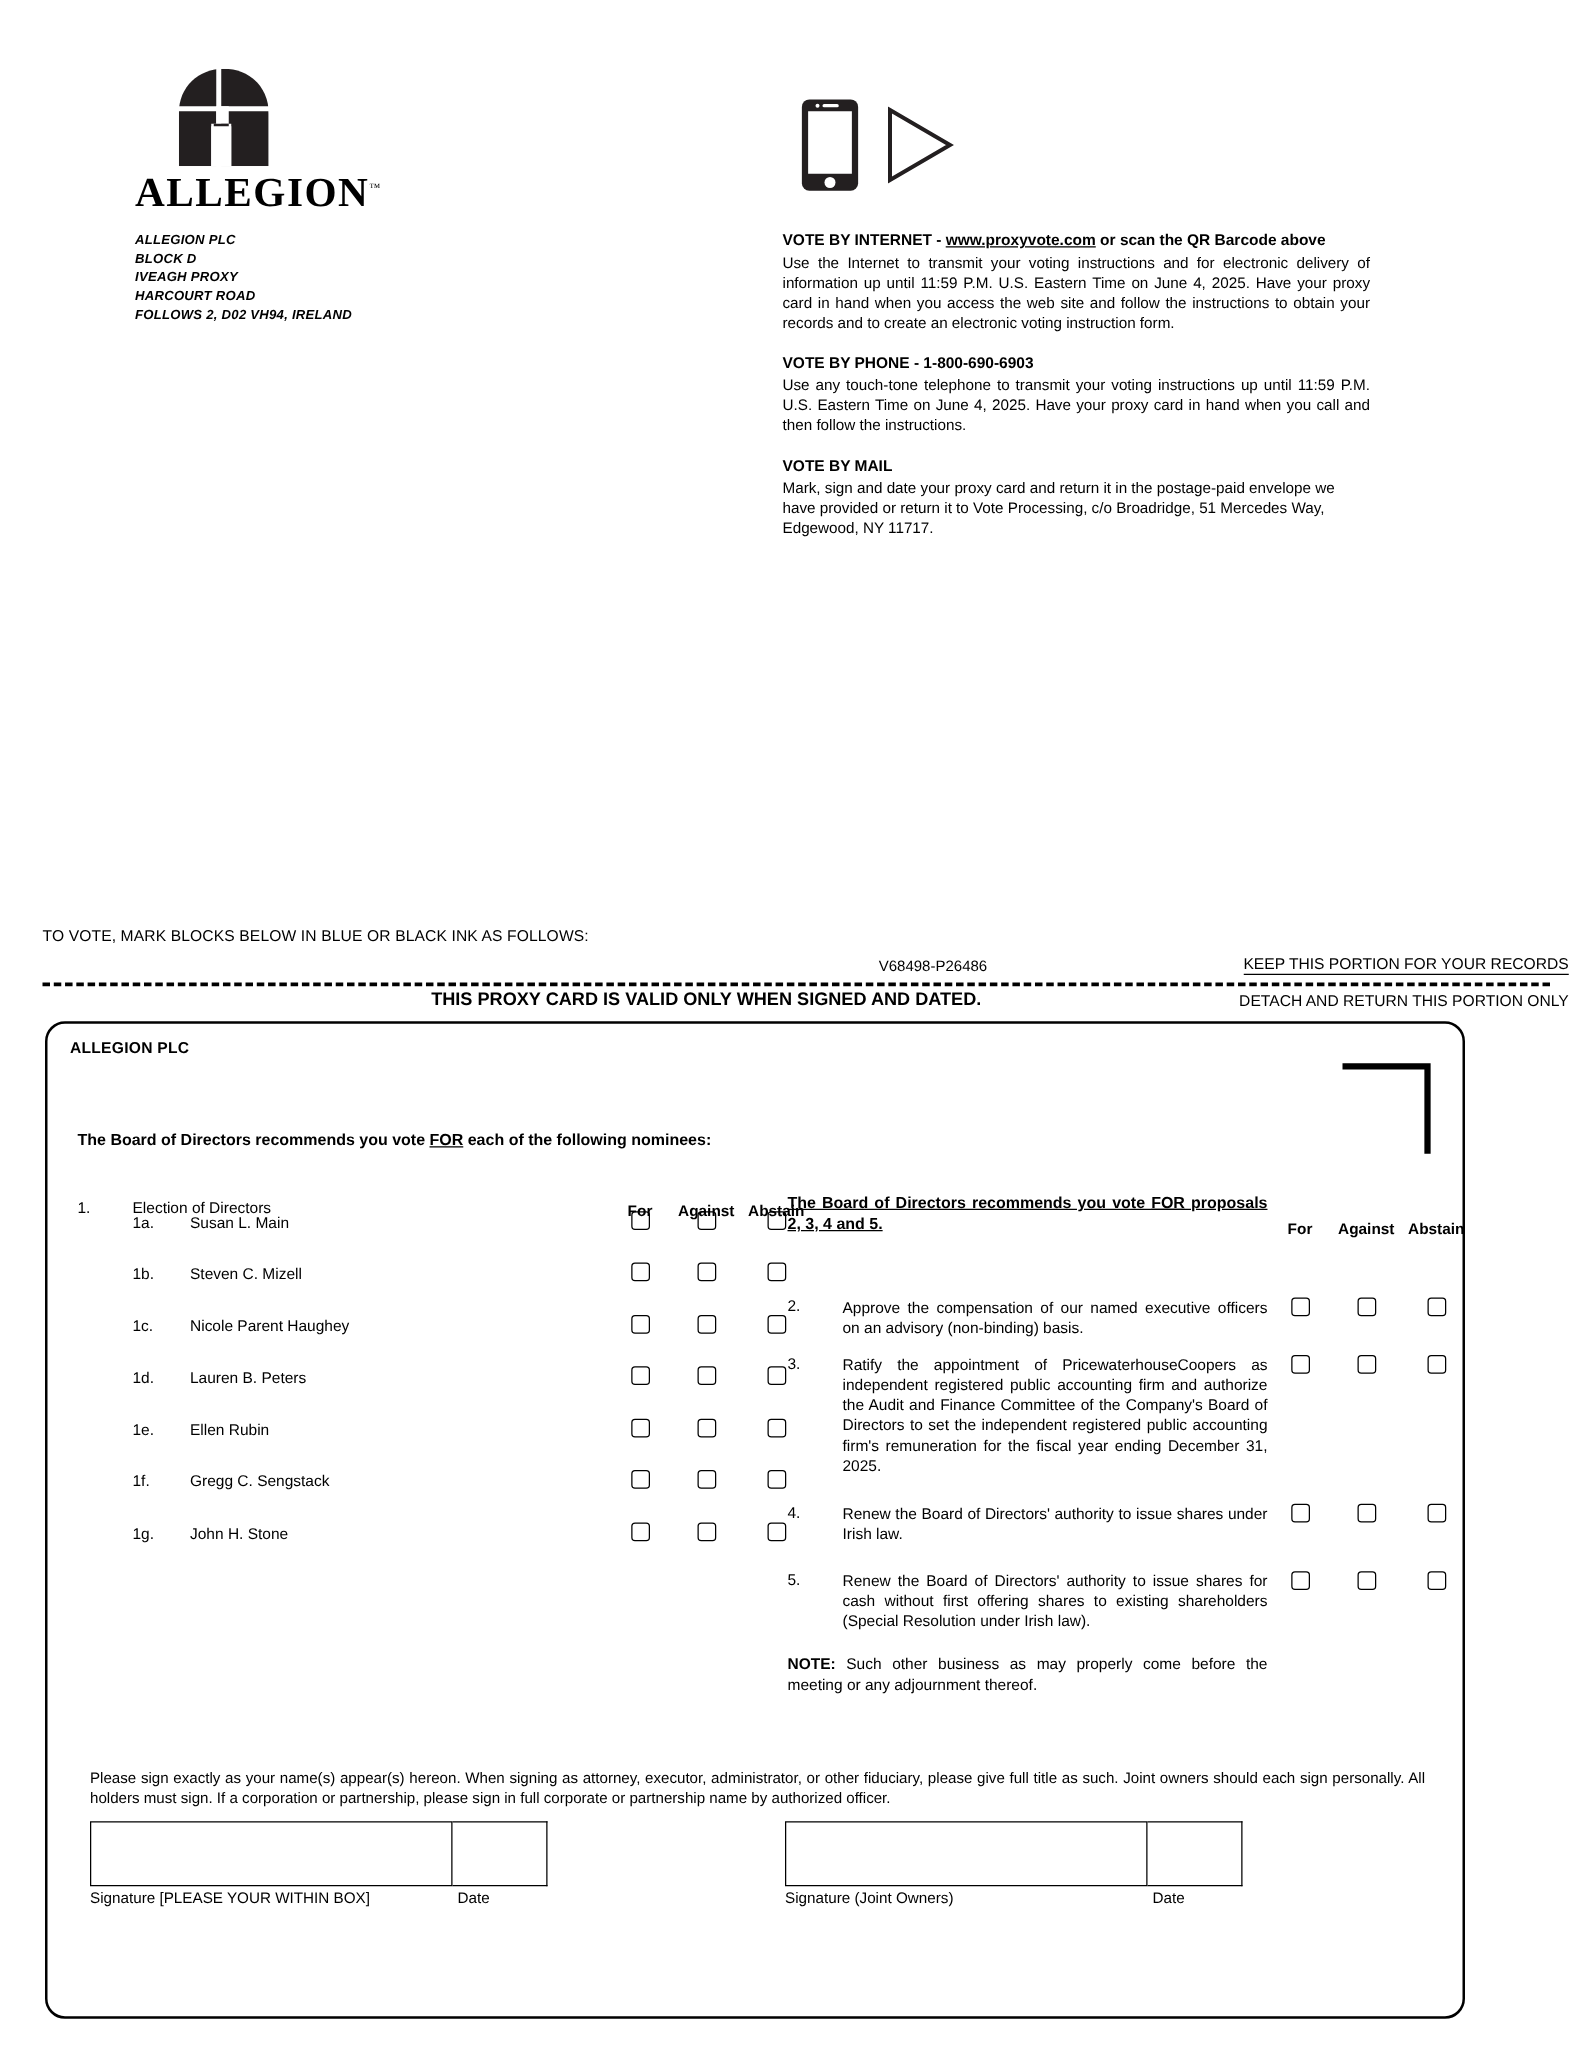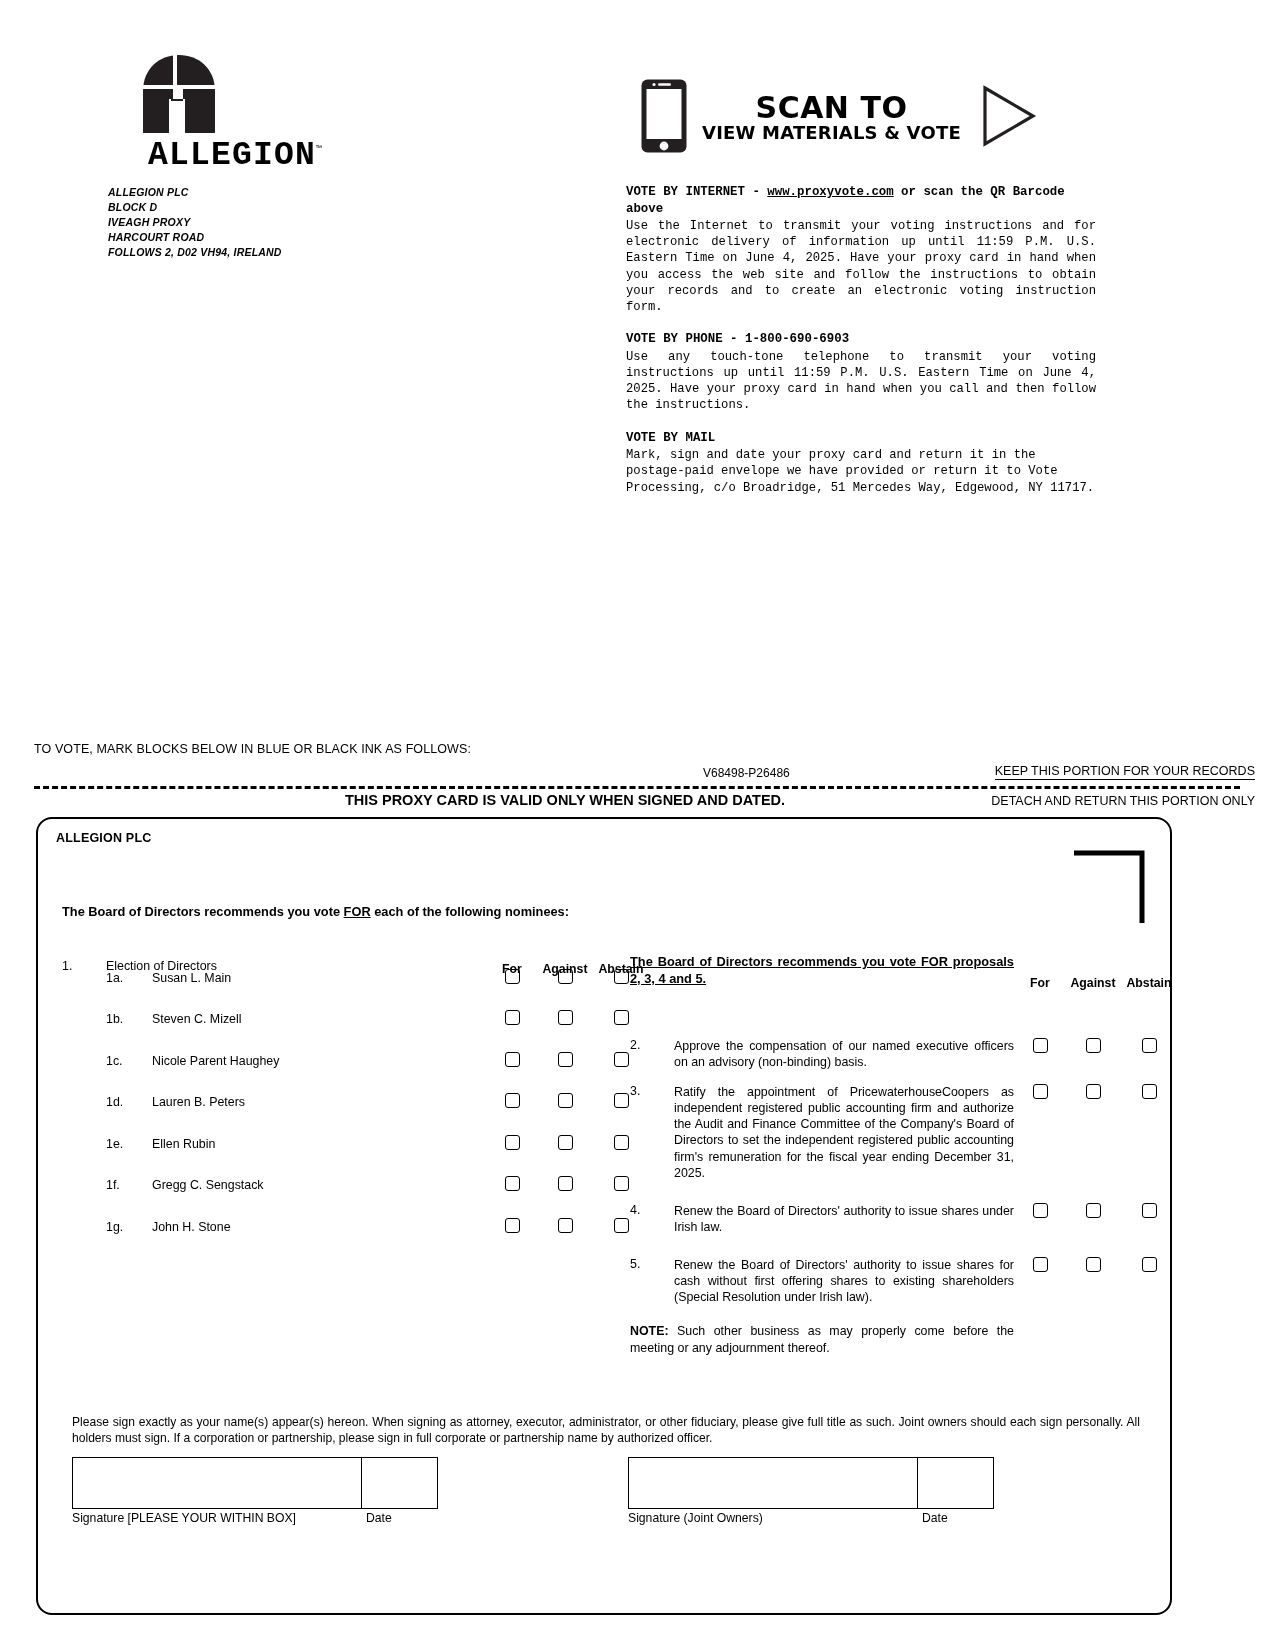--- a/index.html
+++ b/index.html
@@ -14,47 +14,46 @@
     overflow: hidden;
   }
 
   
   .top { position: relative; height: 740px; }
 
   .logo-block { position: absolute; left: 108px; top: 55px; width: 330px; }
   .logo-mark { width: 72px; height: 78px; margin-left: 35px; position: relative; }
   .logo-mark svg { display: block; }
   .logo-word {
-    font-family: Liberation Mono, monospace;
+    font-family: Liberation Serif, serif;
     font-weight: bold;
     font-size: 33px;
     letter-spacing: 1.2px;
     margin-top: 6px;
     line-height: 1;
-    margin-left: 40px;
   }
   .logo-tm { font-size: 9px; vertical-align: super; font-weight: normal; }
   .addr {
     margin-top: 13px;
     font-size: 10.5px;
     font-style: italic;
     font-weight: bold;
     line-height: 1.42;
     letter-spacing: .2px;
   }
 
   .scan-block { position: absolute; left: 640px; top: 78px; display: flex; align-items: center; gap: 14px; }
   .phone-ico { flex: 0 0 auto; }
   .scan-words { text-align: center; font-family: "DejaVu Sans", sans-serif; }
   .scan-l1 { font-size: 30px; font-weight: bold; letter-spacing: .5px; line-height: 1.05; }
   .scan-l2 { font-size: 18px; font-weight: bold; letter-spacing: .2px; line-height: 1.15; }
   .arrow-ico { flex: 0 0 auto; margin-left: 6px; }
 
   .vote-instr { position: absolute; left: 626px; top: 184px; width: 470px; font-size: 12.2px; line-height: 1.33; }
-  .vi-group { margin-bottom: 16px; font-family: Liberation Mono, monospace; }
+  .vi-group { margin-bottom: 16px; }
   .vi-group:last-child { margin-bottom: 0; }
   .vi-head { font-weight: bold; font-size: 12.4px; margin-bottom: 1px; }
   .vi-head a { color: #000; text-decoration: underline; }
   .vi-body { text-align: justify; }
   .vi-body.tight { text-align: left; }
 
   
   .strip { position: absolute; left: 0; top: 742px; width: 1275px; }
   .mark-note { position: absolute; left: 34px; top: 0; font-size: 12.5px; letter-spacing: .1px; }
   .ctrl-num { position: absolute; left: 703px; top: 24px; font-size: 12px; text-align: right; }
@@ -183,24 +182,20 @@
   <div class="scan-block">
     <div class="phone-ico">
       <svg width="48" height="76" viewBox="0 0 48 76" xmlns="http://www.w3.org/2000/svg">
         <rect x="1.5" y="1.5" width="45" height="73" rx="6" ry="6" fill="#231f20"></rect>
         <rect x="6.5" y="11" width="35" height="50" fill="#ffffff"></rect>
         <circle cx="24" cy="68" r="4.4" fill="#ffffff"></circle>
         <circle cx="14" cy="6.5" r="1.6" fill="#ffffff"></circle>
         <rect x="18" y="5.2" width="13" height="2.6" rx="1.3" fill="#ffffff"></rect>
       </svg>
     </div>
-    <div class="scan-words">
-      <div class="scan-l1">SCAN TO</div>
-      <div class="scan-l2">VIEW MATERIALS &amp; VOTE</div>
-    </div>
     <div class="arrow-ico">
       <svg width="56" height="62" viewBox="0 0 56 62" xmlns="http://www.w3.org/2000/svg">
         <path d="M4 3 L52 31 L4 59 Z" fill="none" stroke="#231f20" stroke-width="3.2" stroke-linejoin="miter"></path>
       </svg>
     </div>
   </div>
 
   <div class="vote-instr">
 
     <div class="vi-group">

